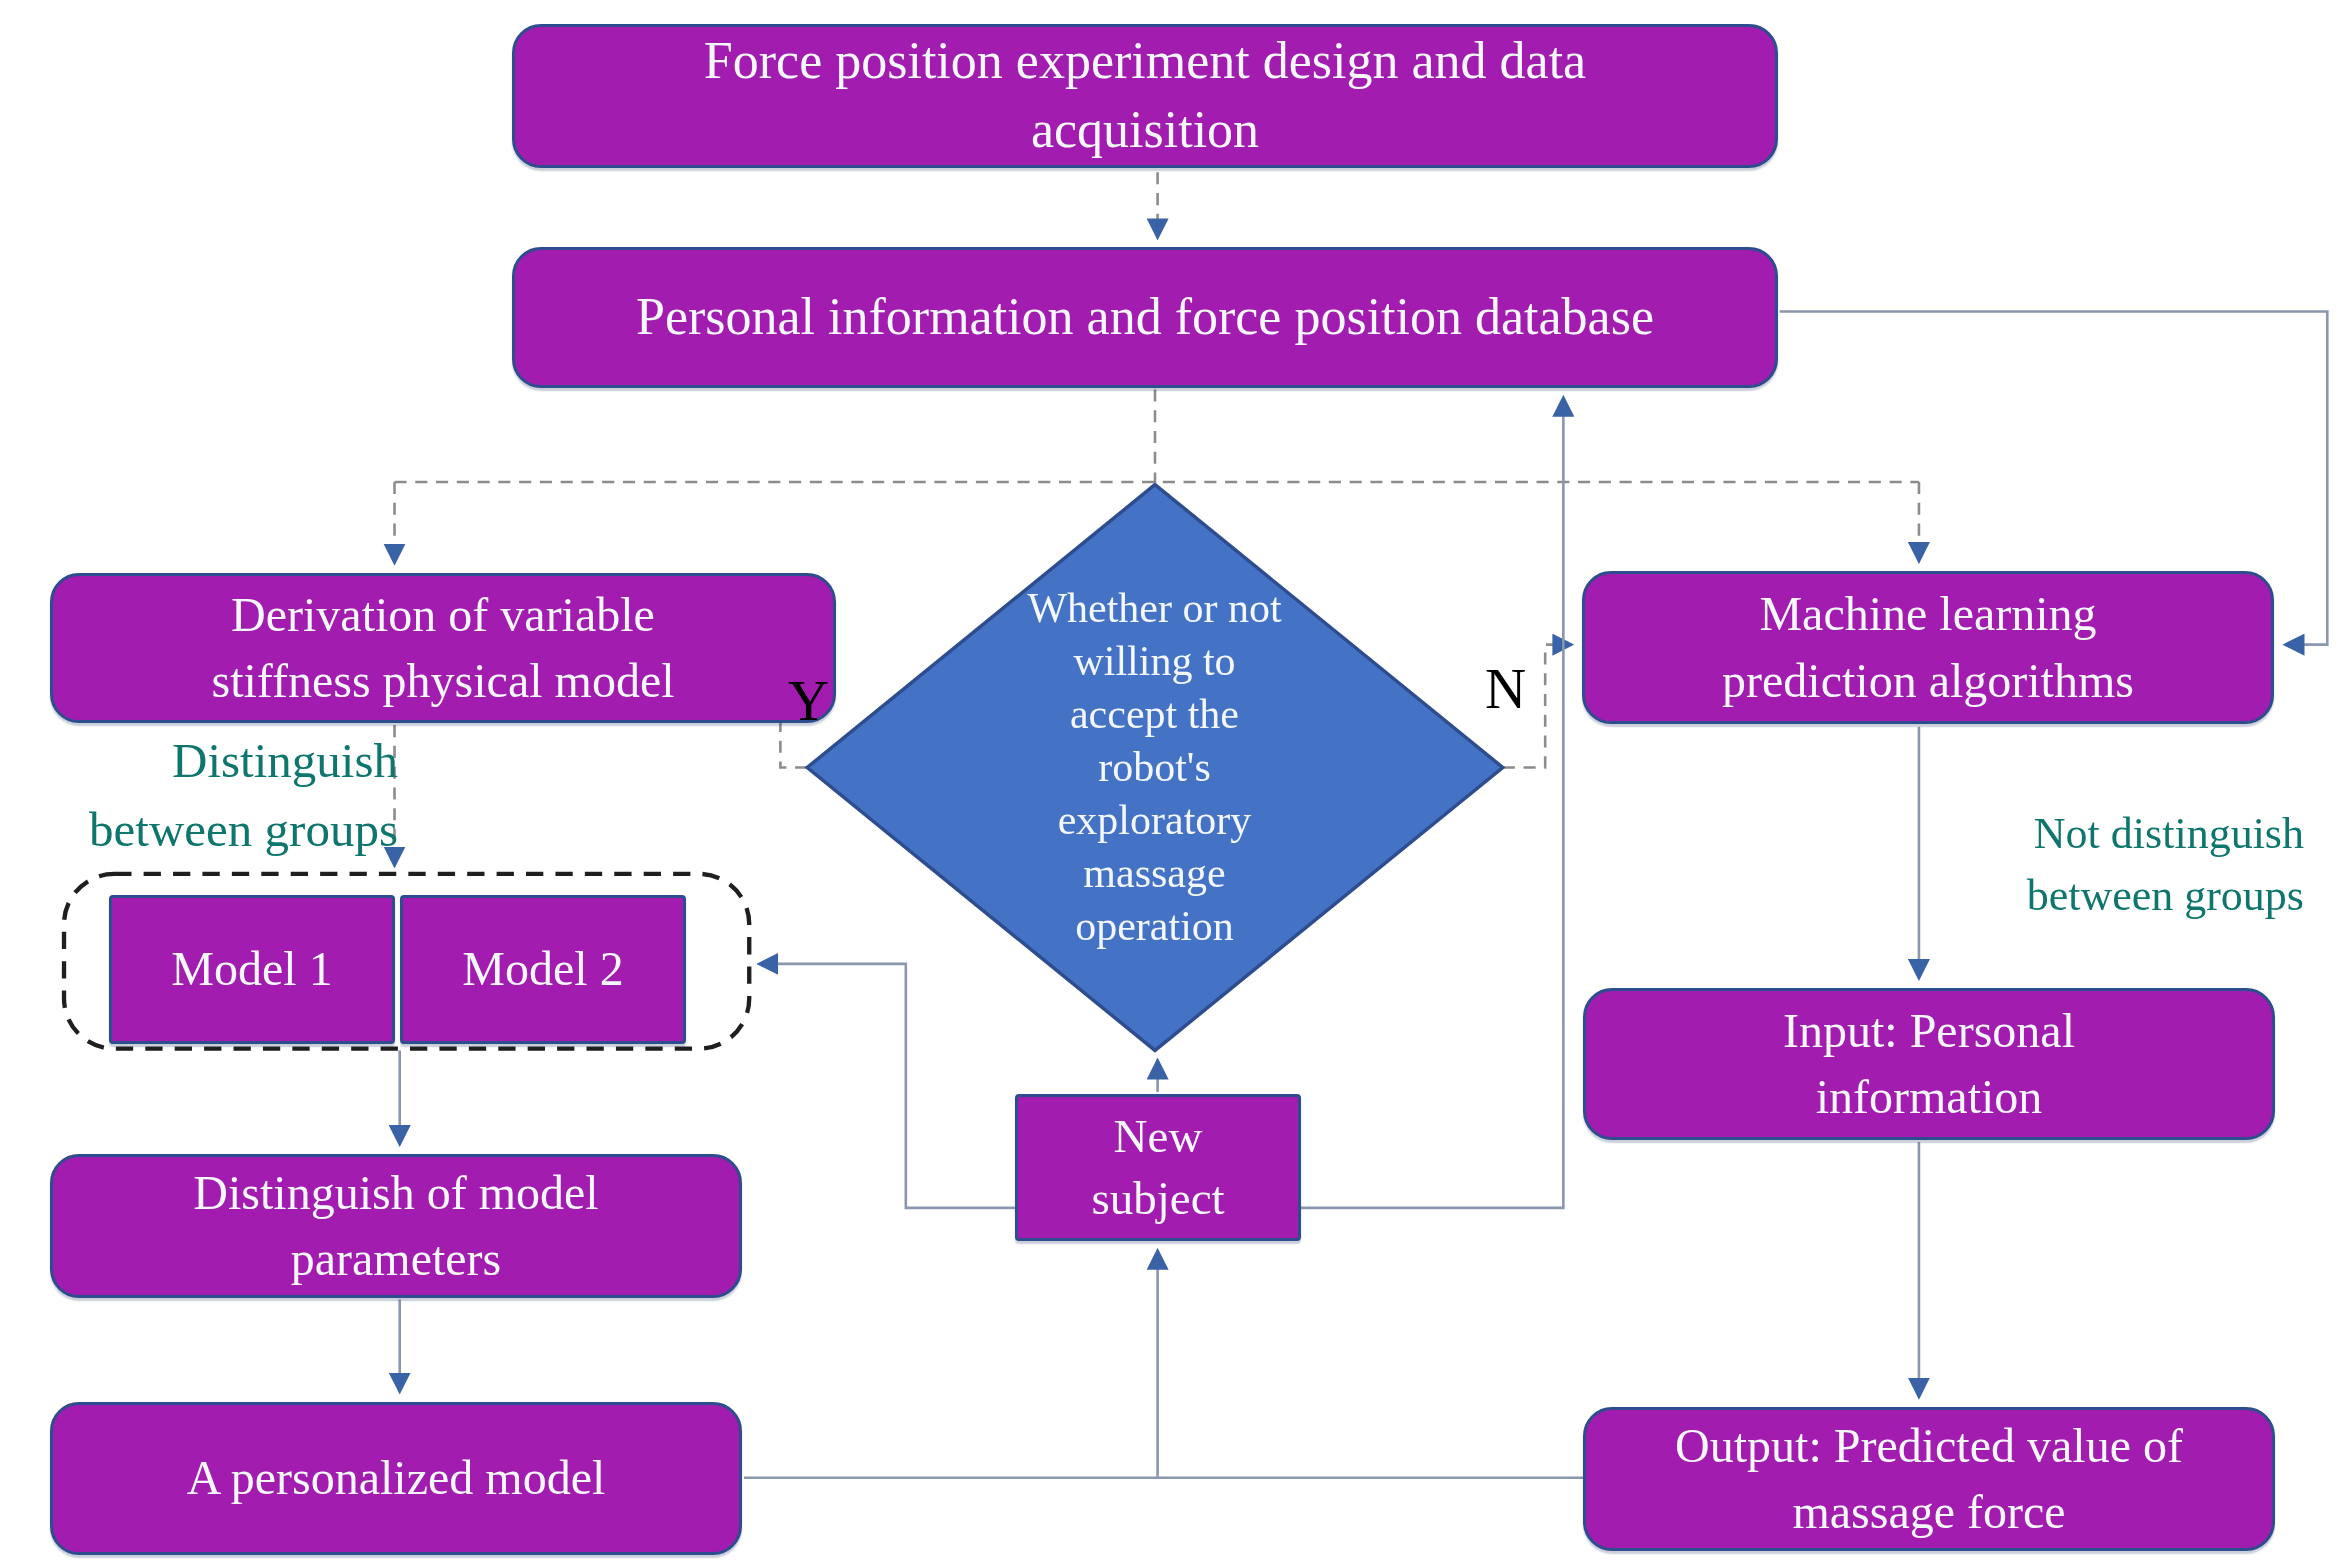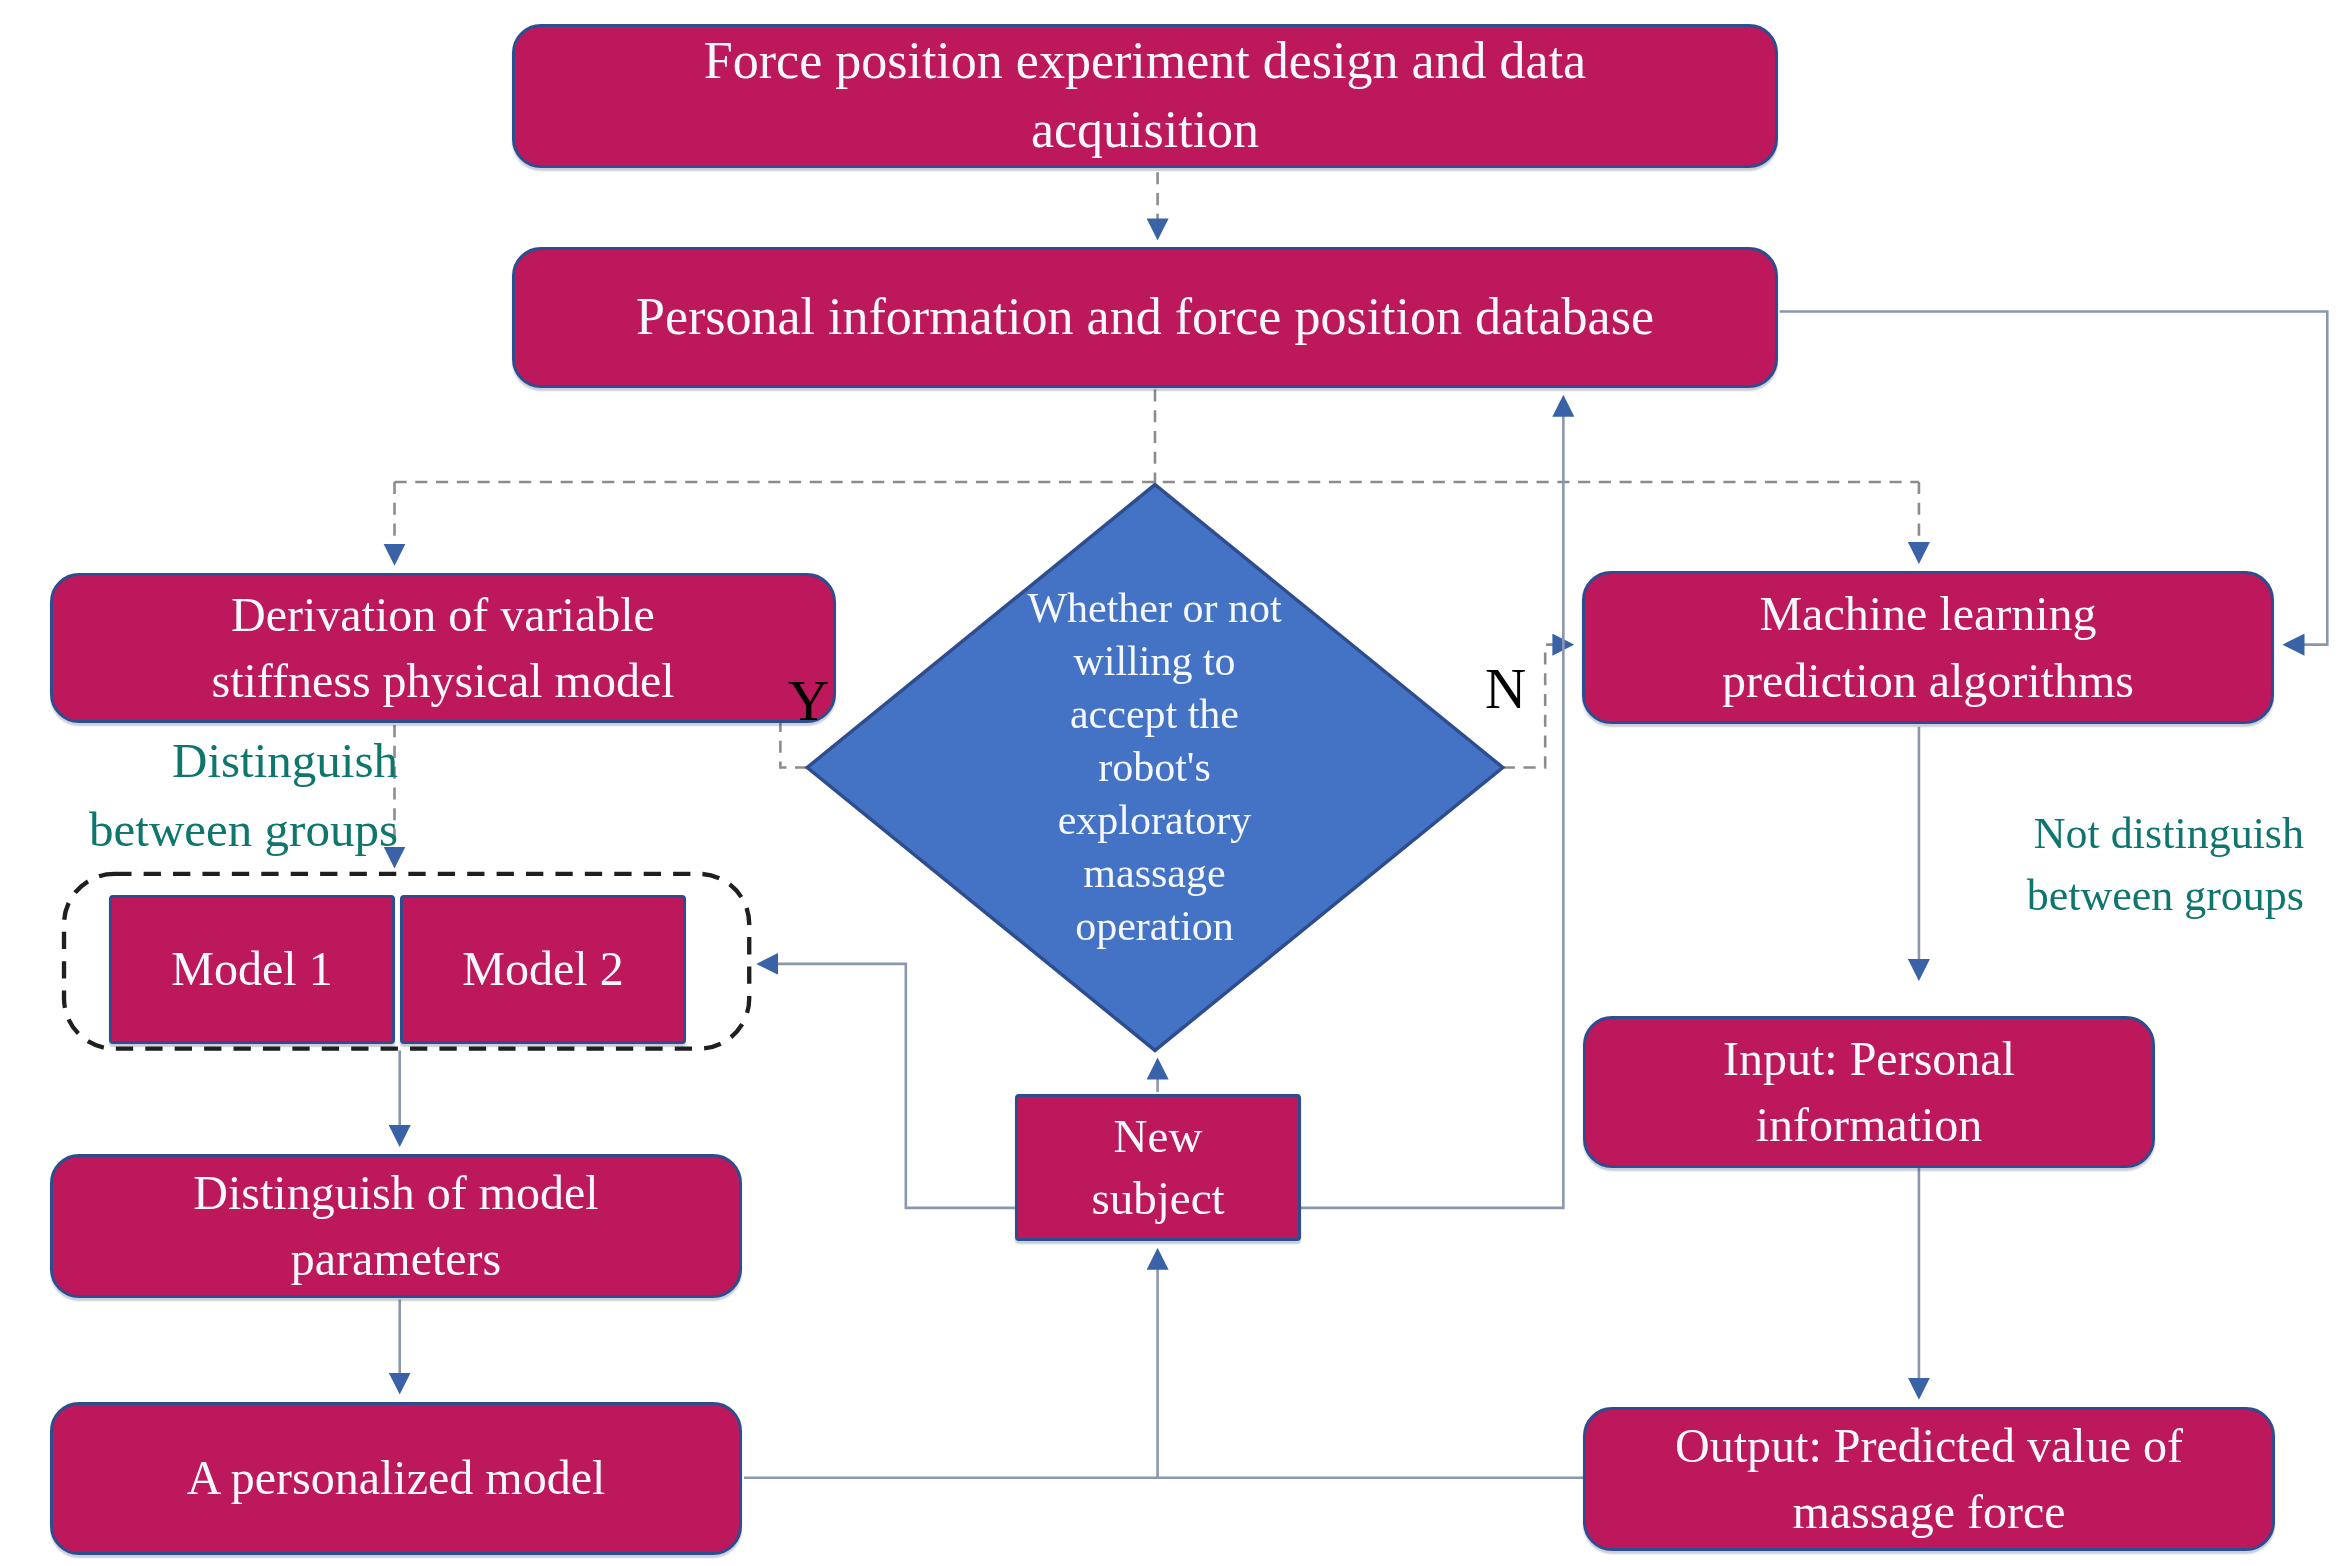--- a/index.html
+++ b/index.html
@@ -1,21 +1,21 @@
 <!DOCTYPE html>
 <html style="font-size:14px"><head>
 <meta charset="utf-8">
 <style>
   html,body{margin:0;padding:0;background:#ffffff;}
   body{width:2342px;height:1567px;overflow:hidden;
        font-family:"Liberation Serif", serif;}
   .canvas{position:relative;width:2342px;height:1567px;background:#ffffff;}
   .wires{position:absolute;left:0;top:0;width:2342px;height:1567px;}
   .node{position:absolute;display:flex;align-items:center;justify-content:center;
-        background:#be185d;border:3.5px solid #2E4D8E;border-radius:29px;
+        background:#a21caf;border:3.5px solid #2E4D8E;border-radius:29px;
         color:#F4F8FD;text-align:center;white-space:pre-line;
         box-sizing:border-box;box-shadow:0 2.6px 1.7px rgba(40,60,100,.25);}
   .big{font-size:52px;line-height:1.32;}
   .mid{font-size:48px;line-height:1.38;}
   .small{font-size:48px;line-height:1.3;border-radius:4px;}
   .diamond-label{position:absolute;display:flex;align-items:center;justify-content:center;
         color:#F4F8FD;text-align:center;white-space:pre-line;font-size:42px;line-height:1.26;}
   .black-label{position:absolute;color:#0f766e;text-align:right;white-space:pre-line;
         font-size:49px;line-height:1.4;}
   .yn-label{position:absolute;color:#000;font-size:57px;text-align:center;width:95px;}
@@ -77,21 +77,21 @@
   <div class="node small" style="left:400px;top:895px;width:286px;height:149px;">Model 2</div>
 
   <div class="node mid" style="left:50px;top:1154px;width:692px;height:144px;">Distinguish of model
 parameters</div>
 
   <div class="node mid" style="left:50px;top:1402px;width:692px;height:153px;">A personalized model</div>
 
   <div class="node small" style="left:1015px;top:1094px;width:286px;height:147px;font-size:47px;">New
 subject</div>
 
-  <div class="node mid" style="left:1583px;top:988px;width:572px;height:152px;margin-top:28px;">Input: Personal
+  <div class="node mid" style="left:1583px;top:988px;width:692px;height:152px;">Input: Personal
 information</div>
 
   <div class="node mid" style="left:1583px;top:1407px;width:692px;height:144px;">Output: Predicted value of
 massage force</div>
 
   <div class="diamond-label" style="left:921px;top:554px;width:467px;height:427px;">Whether or not
 willing to
 accept the
 robot's
 exploratory

